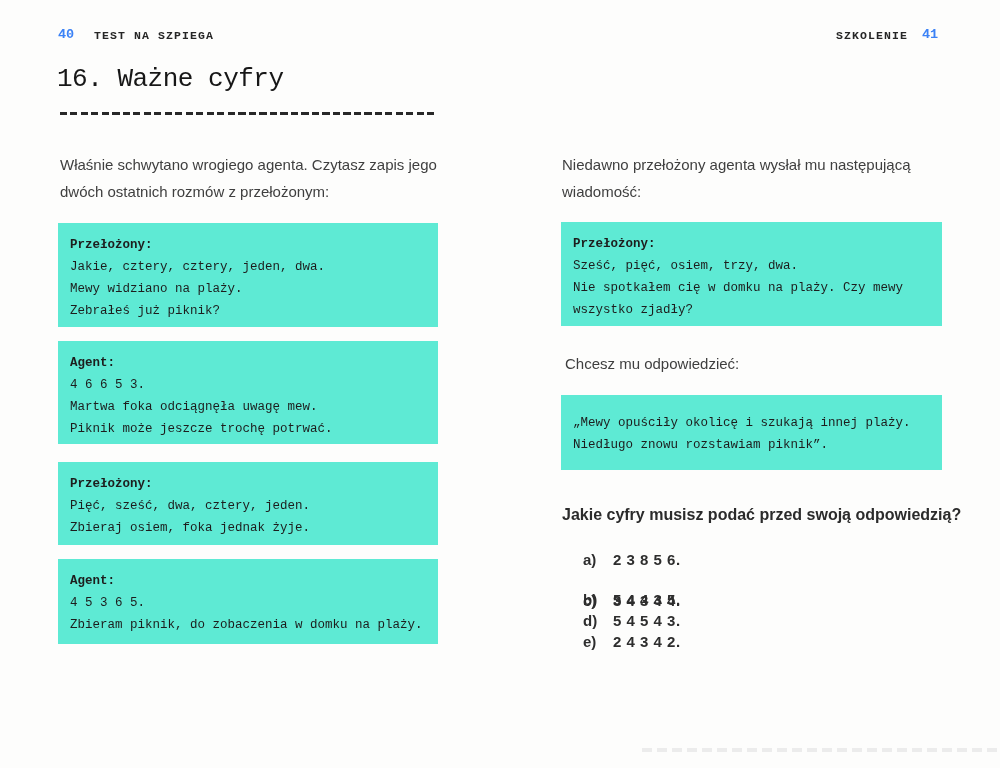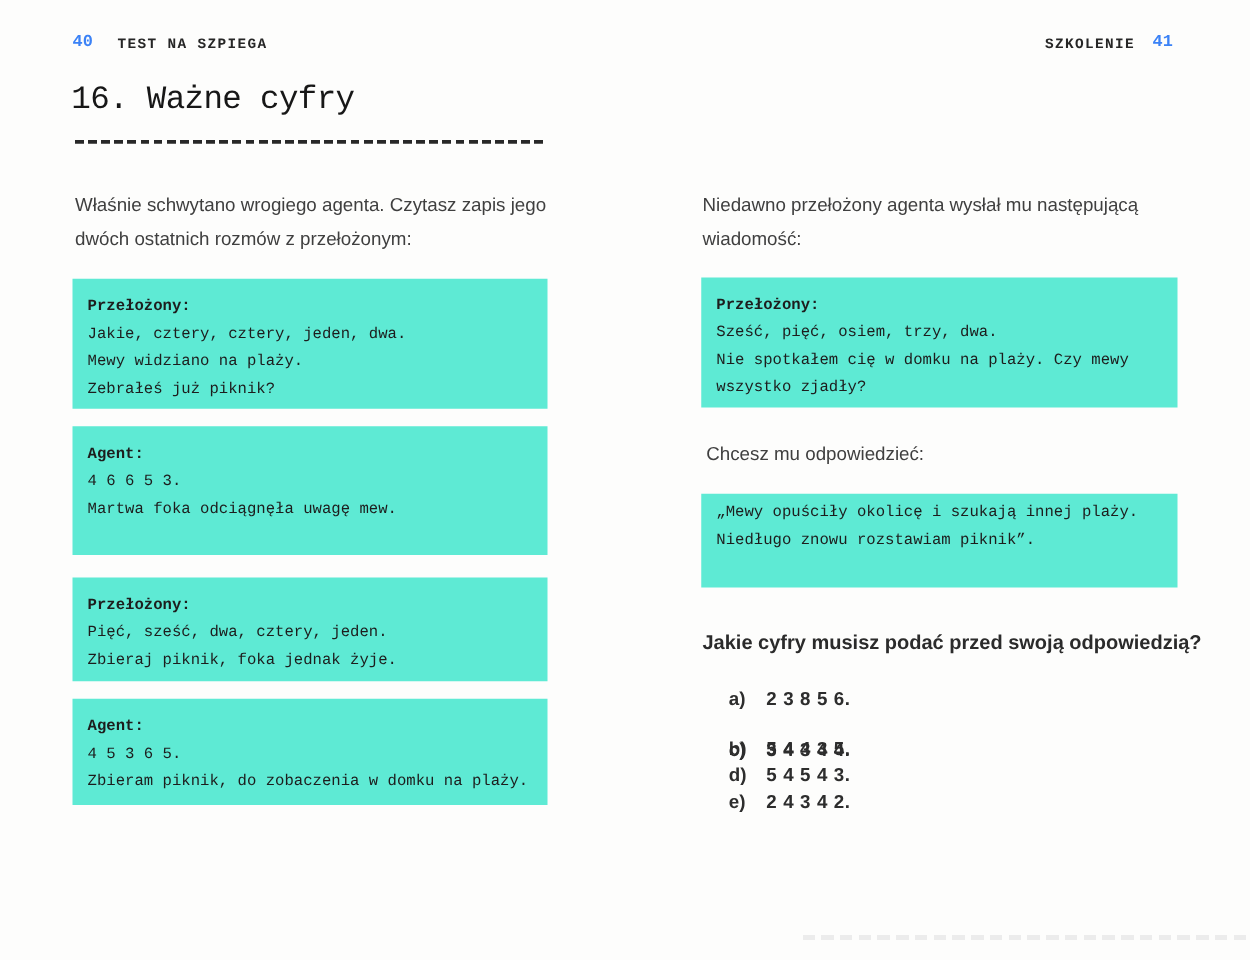--- a/index.html
+++ b/index.html
@@ -39,21 +39,21 @@
           font-size:12.5px; line-height:22px; color:#1d1d1d; }
   .dbox .speaker { font-weight:bold; }
   .dbox .line { white-space:pre; }
   .lbox { left:58px;  width:380px; }
   .rbox { left:561px; width:381px; }
   #box1 { top:223px; height:104px; }
   #box2 { top:341px; height:103px; }
   #box3 { top:462px; height:83px;  }
   #box4 { top:559px; height:85px;  }
   #msgbox   { top:222px; height:104px; }
-  #replybox { top:395px; height:75px; padding-top:4px; }
+  #replybox { top:395px; height:75px; padding-top:17px; }
 
   #reply-prompt { position:absolute; left:562px; top:352px; margin:3px;
                   font-size:15px; color:#3f3f3f; }
 
   
   #question { position:absolute; left:562px; top:506px; margin:0;
               font-size:16px; font-weight:bold; color:#2b2b2b; }
   .opt { position:absolute; left:583px; font-weight:bold; font-size:15px; color:#2d2d2d; }
   .opt .letter { display:inline-block; width:30px; }
   .opt .digits { letter-spacing:0.5px; white-space:pre; }
@@ -81,26 +81,27 @@
   <div class="speaker">Przełożony:</div>
   <div class="line">Jakie, cztery, cztery, jeden, dwa.</div>
   <div class="line">Mewy widziano na plaży.</div>
   <div class="line">Zebrałeś już piknik?</div>
 </div>
 
 <div id="box2" class="dbox lbox">
   <div class="speaker">Agent:</div>
   <div class="line">4 6 6 5 3.</div>
   <div class="line">Martwa foka odciągnęła uwagę mew.</div>
+  <div class="line">Piknik może jeszcze trochę potrwać.</div>
 </div>
 
 <div id="box3" class="dbox lbox">
   <div class="speaker">Przełożony:</div>
   <div class="line">Pięć, sześć, dwa, cztery, jeden.</div>
-  <div class="line">Zbieraj piknik, foka jednak żyje.</div>
+  <div class="line">Zbieraj osiem, foka jednak żyje.</div>
 </div>
 
 <div id="box4" class="dbox lbox">
   <div class="speaker">Agent:</div>
   <div class="line">4 5 3 6 5.</div>
   <div class="line">Zbieram piknik, do zobaczenia w domku na plaży.</div>
 </div>
 
 <p id="intro-right" class="intro">Niedawno przełożony agenta wysłał mu następującą wiadomość:</p>
 

